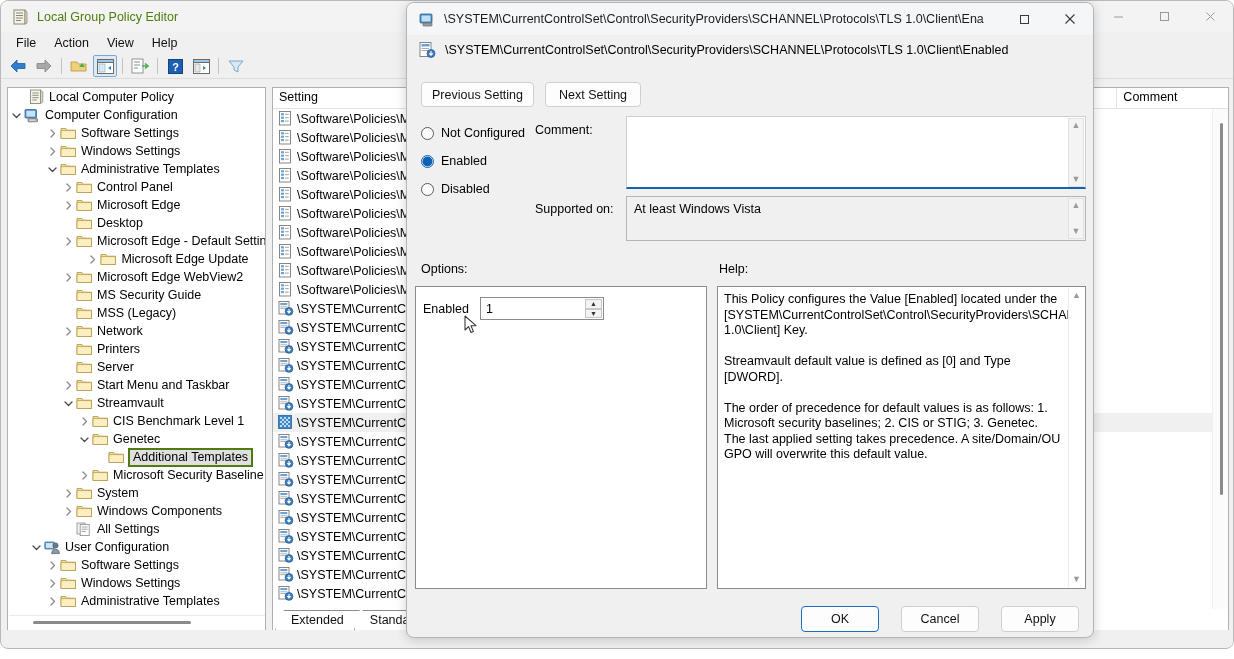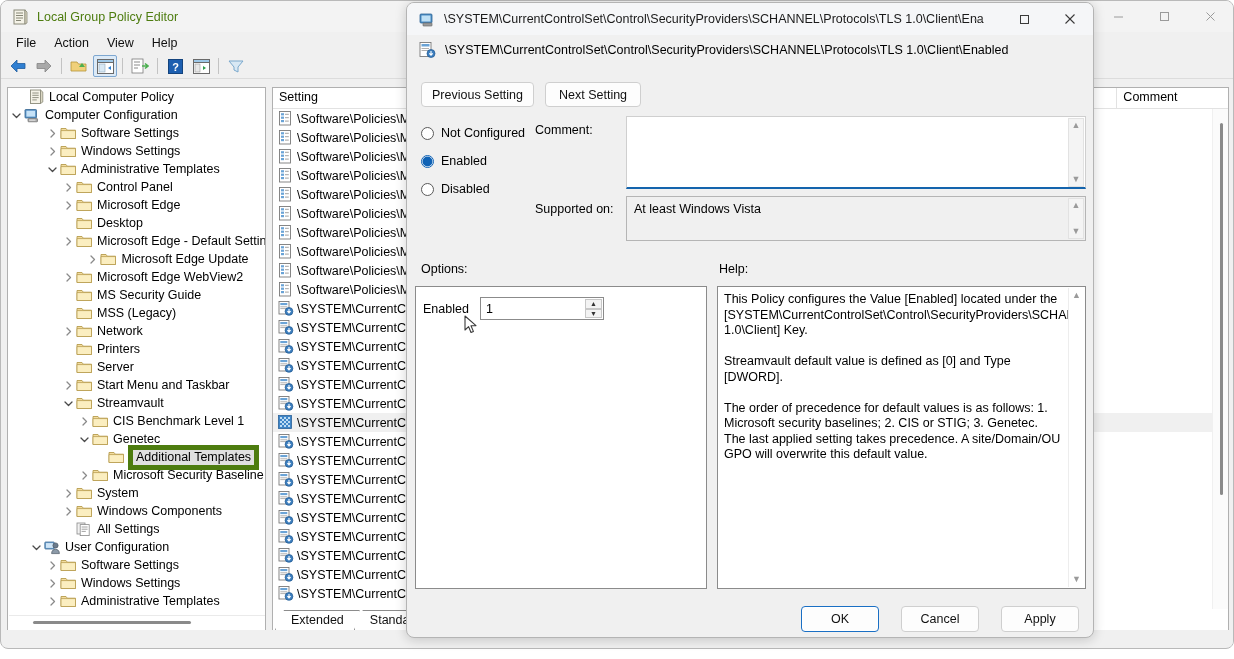--- a/index.html
+++ b/index.html
@@ -105,21 +105,21 @@
   }
   .tree-row {
     height: 18px;
     display: flex; align-items: center;
     white-space: nowrap;
     font-size: 12.5px;
     padding-right: 4px;
   }
   .tree-row.selected .tree-label {
     background: #e0e0e0;
-    border: 5px solid #4d7c0f;
+    border: 2px solid #4d7c0f;
     padding: 0 3px;
     margin-left: -1px;
   }
   .tree-chev {
     width: 16px; height: 16px;
     display: inline-flex; align-items: center; justify-content: center;
     flex: 0 0 16px;
     color: #5a5a5a;
   }
   .tree-ico {

